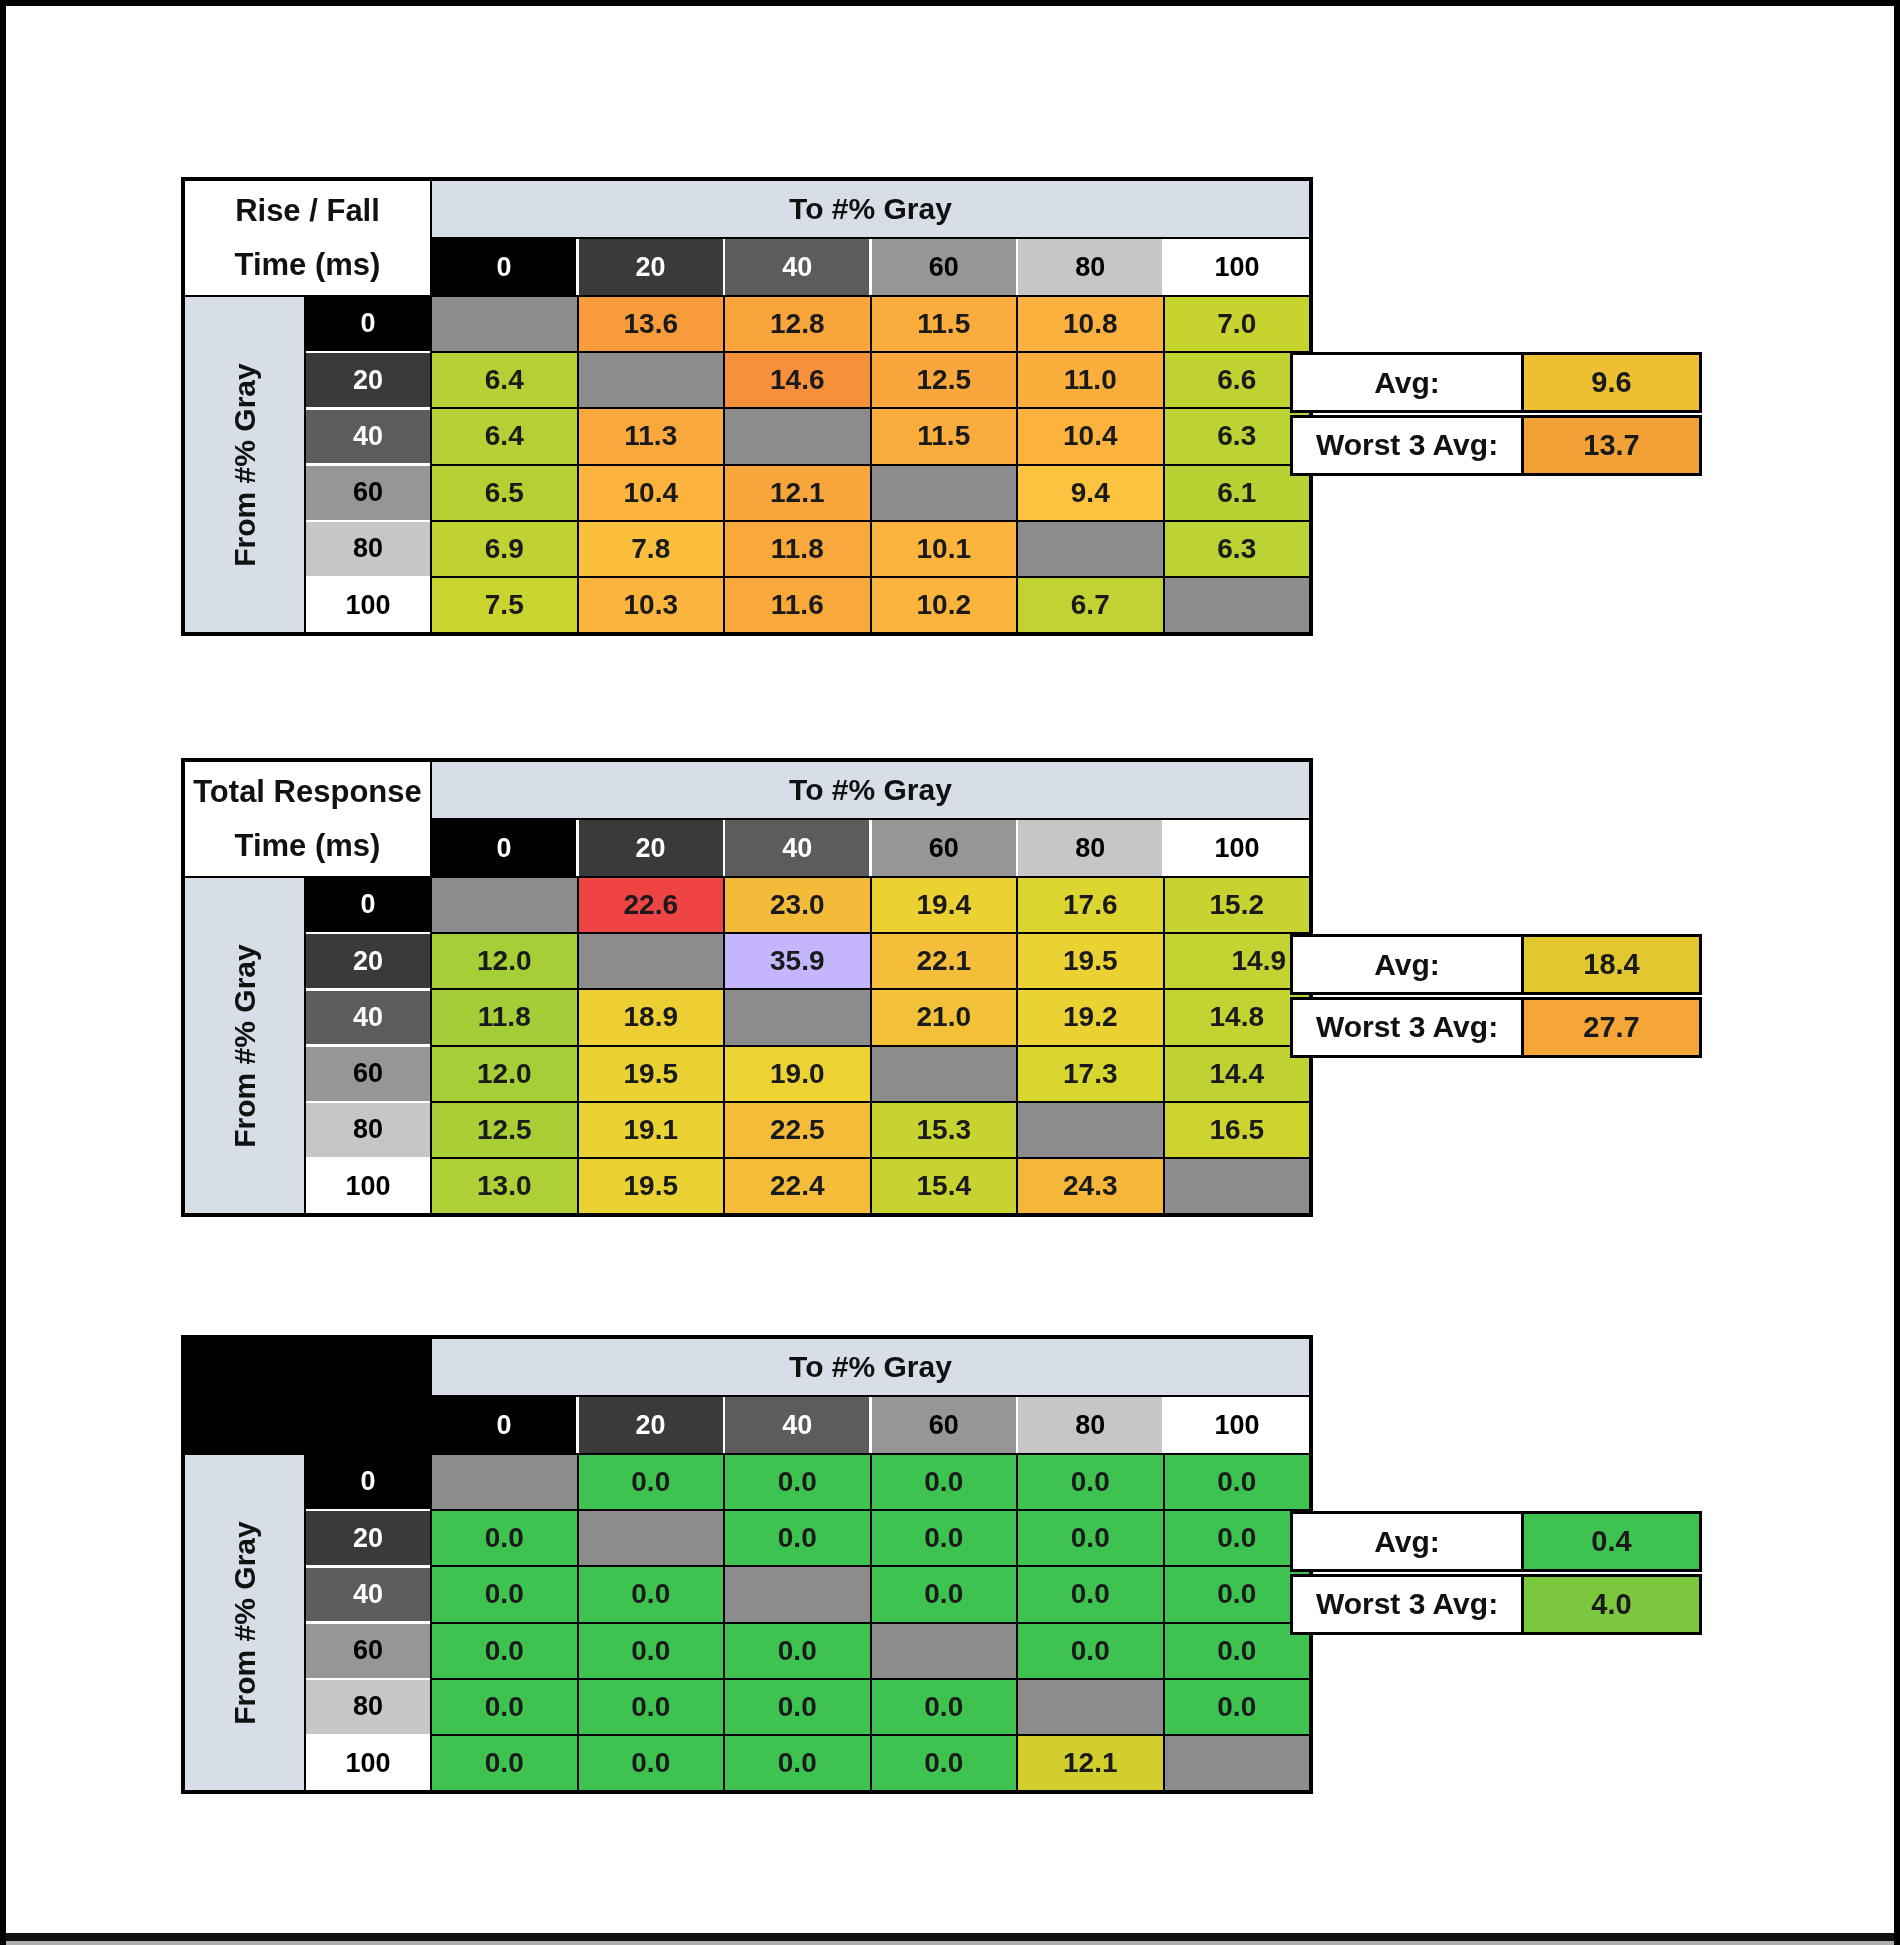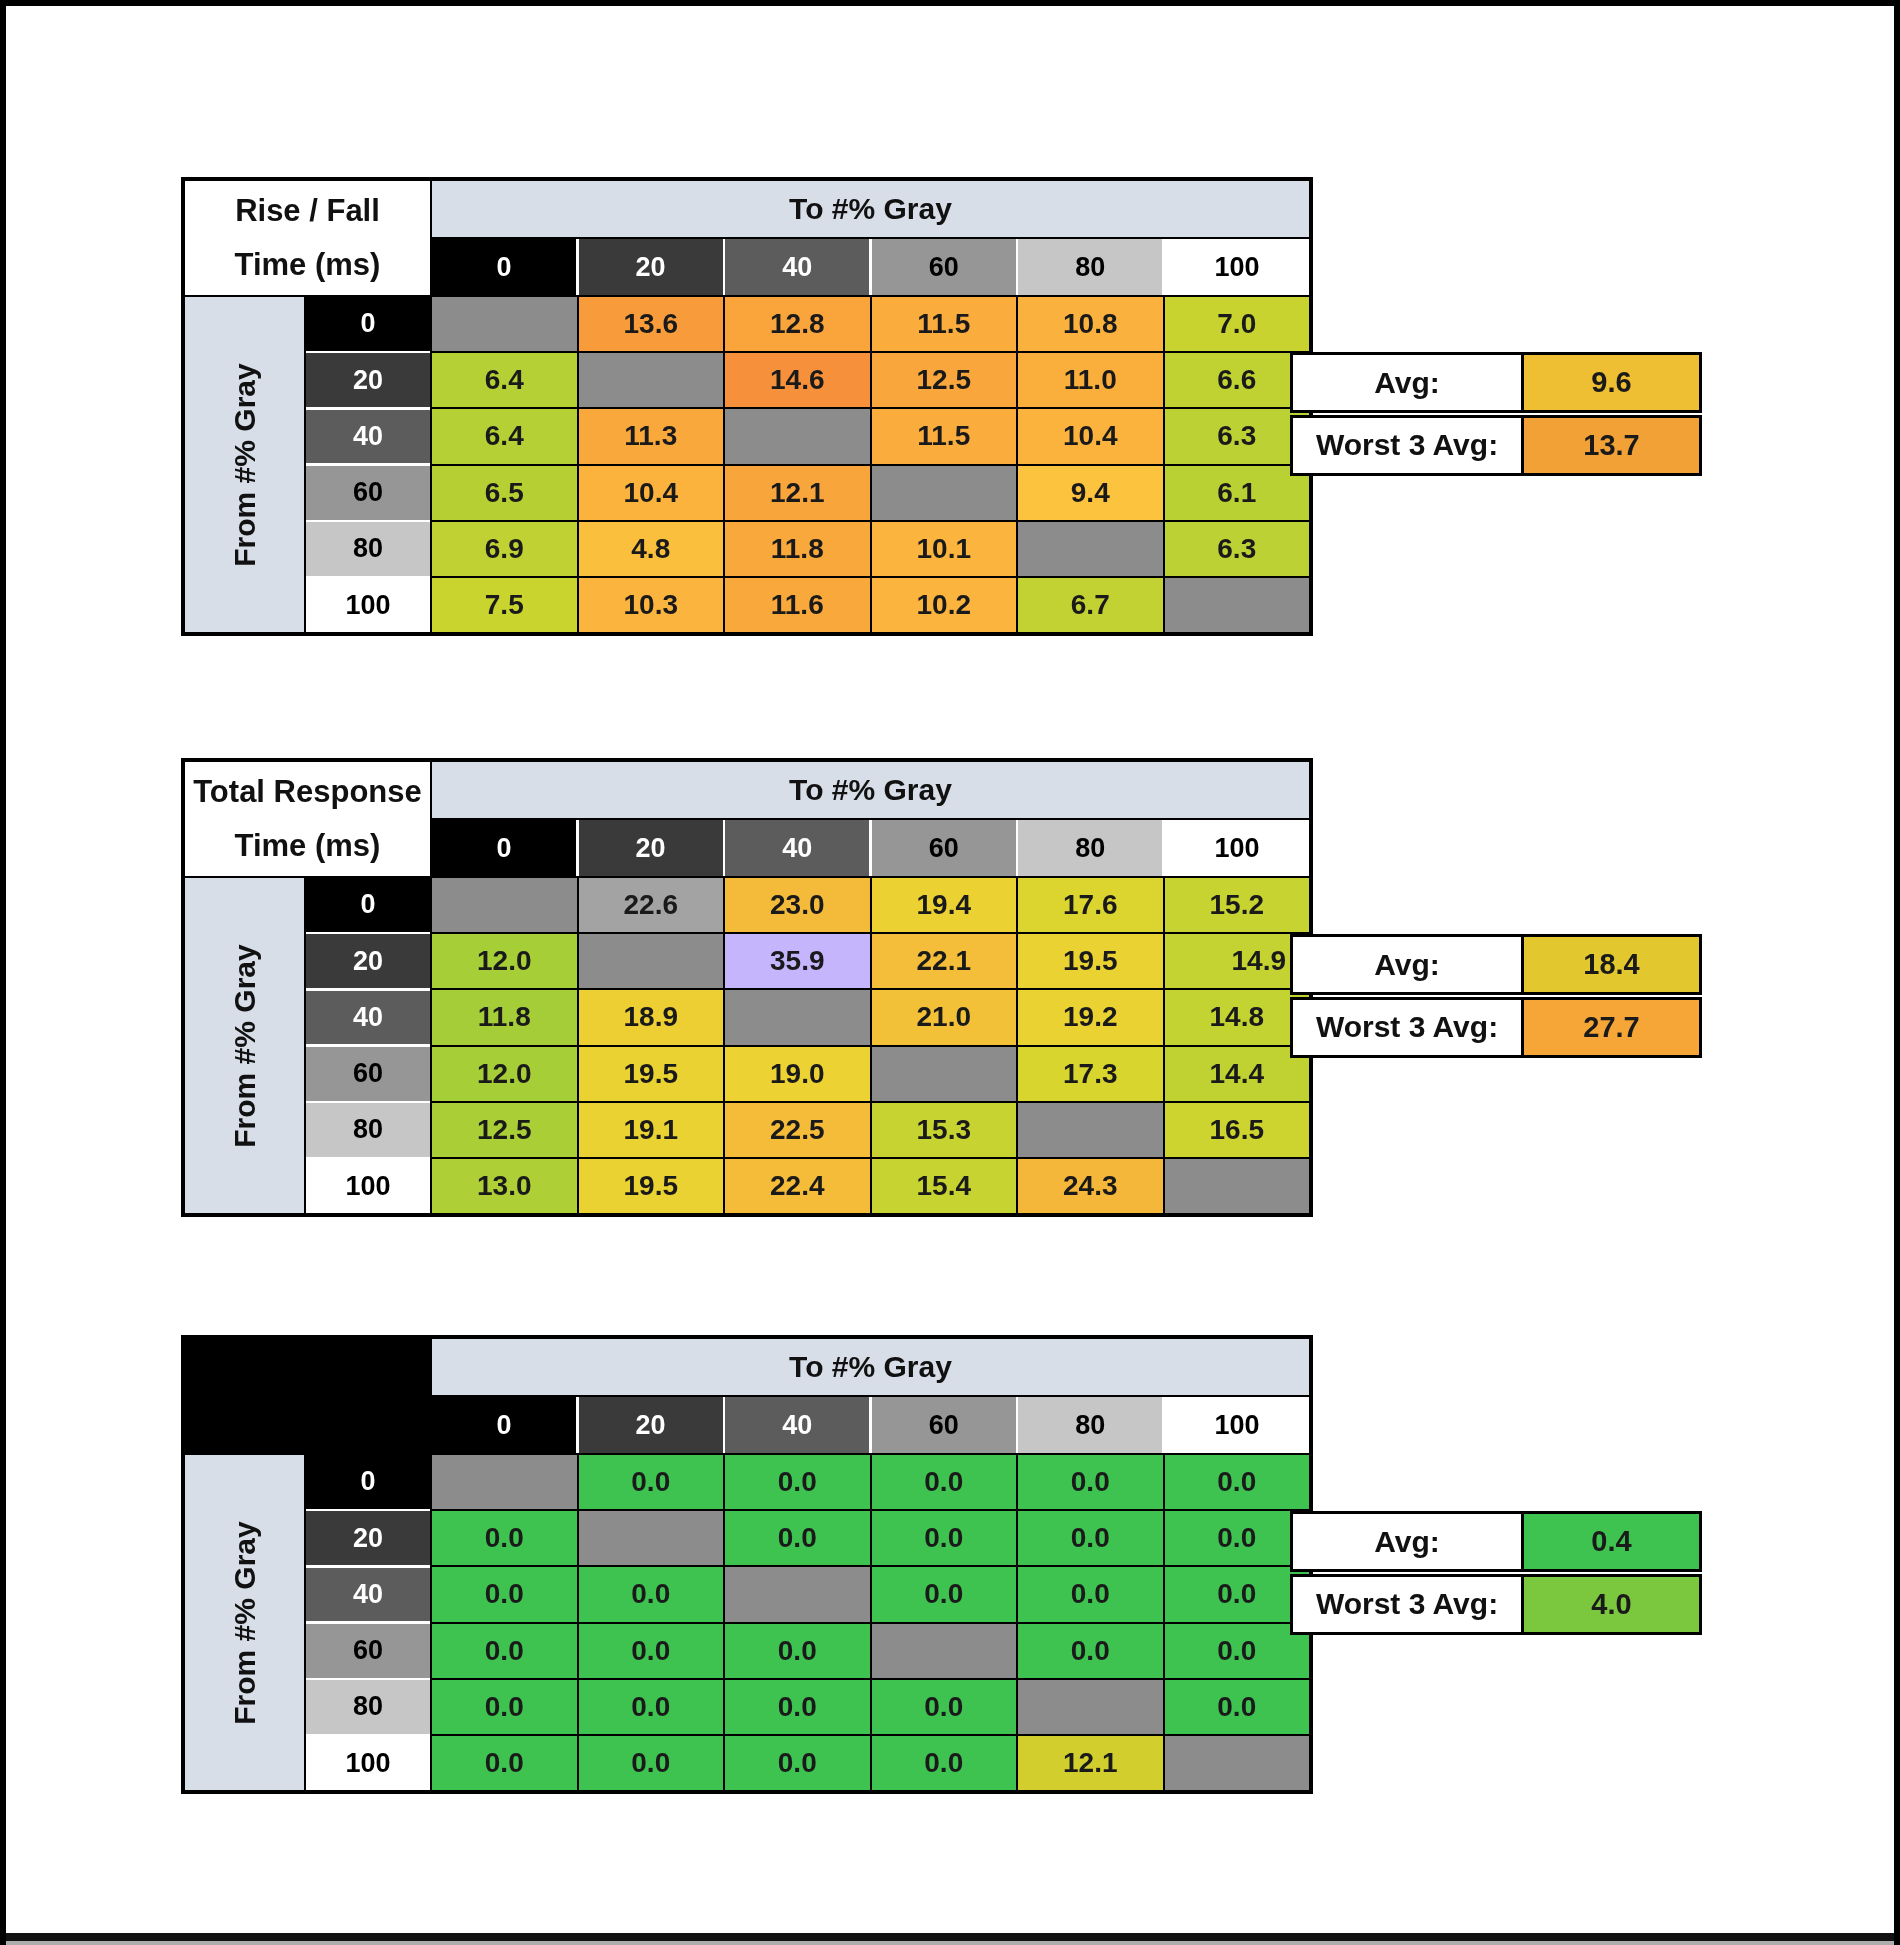--- a/index.html
+++ b/index.html
@@ -140,21 +140,21 @@
         <div class="dcell" style="background: rgb(250, 173, 61);">11.5</div>
         <div class="dcell" style="background: rgb(251, 179, 62);">10.4</div>
         <div class="dcell" style="background: rgb(188, 209, 51);">6.3</div>
         <div class="dcell" style="background: rgb(182, 208, 52);">6.5</div>
         <div class="dcell" style="background: rgb(251, 179, 62);">10.4</div>
         <div class="dcell" style="background: rgb(248, 165, 60);">12.1</div>
         <div class="dcell" style="background: rgb(140, 140, 140);"></div>
         <div class="dcell" style="background: rgb(252, 195, 62);">9.4</div>
         <div class="dcell" style="background: rgb(186, 209, 52);">6.1</div>
         <div class="dcell" style="background: rgb(192, 210, 51);">6.9</div>
-        <div class="dcell" style="background: rgb(251, 191, 62);">4.8</div>
+        <div class="dcell" style="background: rgb(251, 191, 62);">7.8</div>
         <div class="dcell" style="background: rgb(249, 168, 60);">11.8</div>
         <div class="dcell" style="background: rgb(251, 181, 62);">10.1</div>
         <div class="dcell" style="background: rgb(140, 140, 140);"></div>
         <div class="dcell" style="background: rgb(188, 209, 51);">6.3</div>
         <div class="dcell" style="background: rgb(202, 212, 47);">7.5</div>
         <div class="dcell" style="background: rgb(251, 180, 62);">10.3</div>
         <div class="dcell" style="background: rgb(249, 169, 60);">11.6</div>
         <div class="dcell" style="background: rgb(251, 180, 62);">10.2</div>
         <div class="dcell" style="background: rgb(194, 210, 50);">6.7</div>
         <div class="dcell" style="background: rgb(140, 140, 140);"></div>
@@ -191,21 +191,21 @@
     <div class="row-headers">
         <div class="hcell" style="background: rgb(0, 0, 0); color: rgb(255, 255, 255);">0</div>
         <div class="hcell" style="background: rgb(58, 58, 58); color: rgb(255, 255, 255);">20</div>
         <div class="hcell" style="background: rgb(92, 92, 92); color: rgb(255, 255, 255);">40</div>
         <div class="hcell" style="background: rgb(150, 150, 150); color: rgb(0, 0, 0);">60</div>
         <div class="hcell" style="background: rgb(198, 198, 198); color: rgb(0, 0, 0);">80</div>
         <div class="hcell" style="background: rgb(255, 255, 255); color: rgb(0, 0, 0);">100</div>
       </div>
     <div class="data-grid">
         <div class="dcell" style="background: rgb(140, 140, 140);"></div>
-        <div class="dcell" style="background: #a3a3a3;">22.6</div>
+        <div class="dcell" style="background: #ef4444;">22.6</div>
         <div class="dcell" style="background: rgb(244, 186, 57);">23.0</div>
         <div class="dcell" style="background: rgb(235, 210, 50);">19.4</div>
         <div class="dcell" style="background: rgb(220, 212, 47);">17.6</div>
         <div class="dcell" style="background: rgb(199, 211, 48);">15.2</div>
         <div class="dcell" style="background: rgb(166, 206, 55);">12.0</div>
         <div class="dcell" style="background: rgb(140, 140, 140);"></div>
         <div class="dcell" style="background: #c4b5fd;">35.9</div>
         <div class="dcell" style="background: rgb(245, 190, 58);">22.1</div>
         <div class="dcell" style="background: rgb(234, 210, 50);">19.5</div>
         <div class="dcell" style="background: rgb(196, 211, 49); padding-left: 44px;">14.9</div>

